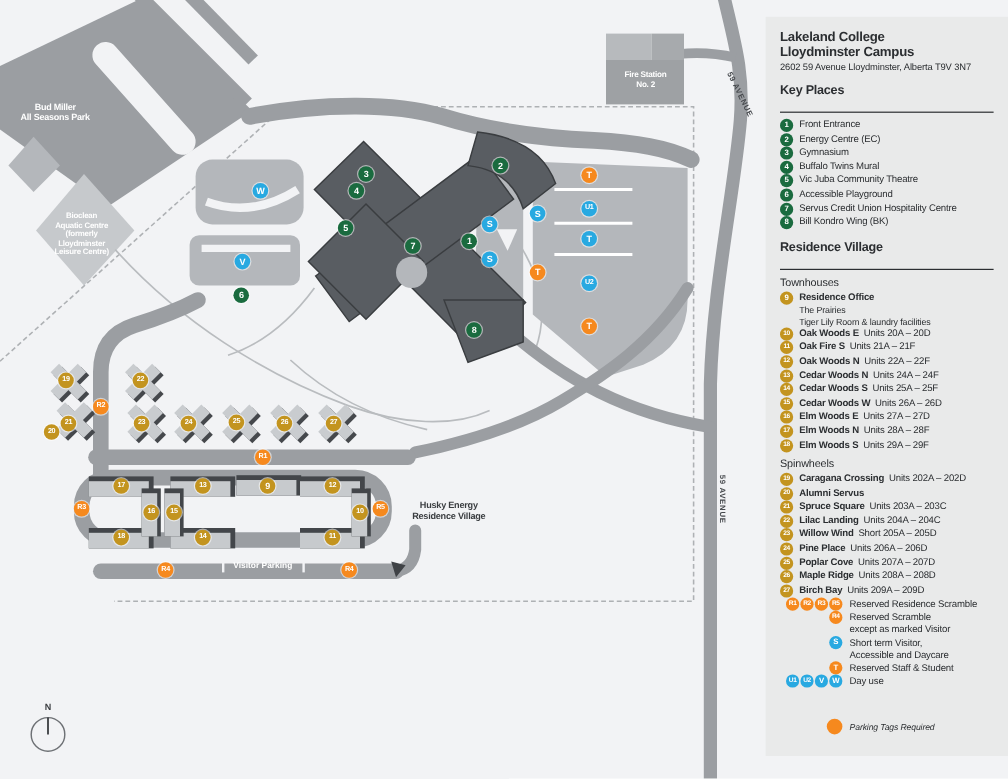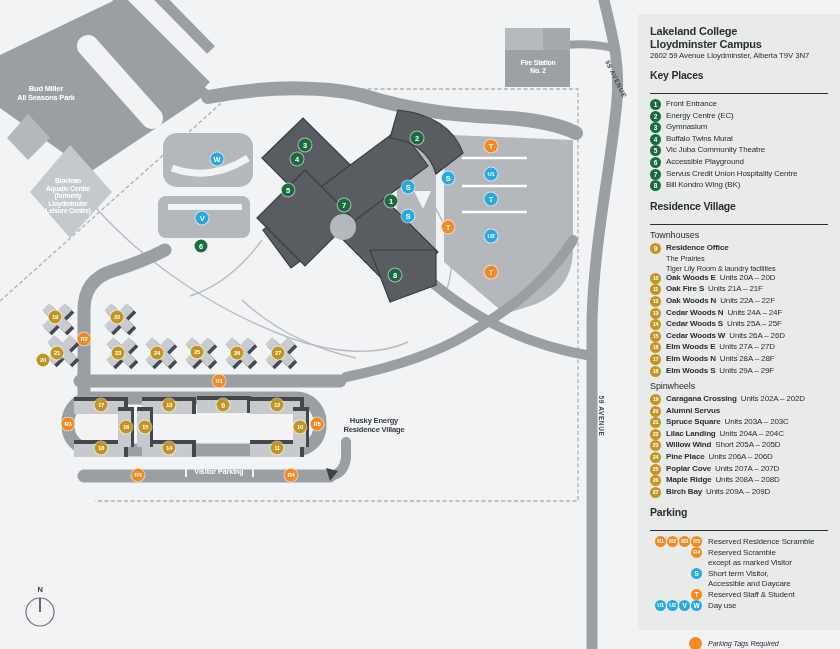--- a/index.html
+++ b/index.html
@@ -381,21 +381,20 @@
           <span class="lname">Maple Ridge</span>
           <span class="lunits">Units 208A – 208D</span>
         </div>
         <div class="lrow">
           <span class="lmark c-gold two">27</span>
           <span class="lname">Birch Bay</span>
           <span class="lunits">Units 209A – 209D</span>
         </div>
       </div>
 
-    <div class="lhead">Parking</div>
     <div id="parking-list">
         <div class="prow">
           <span class="pbadges">
             <span class="lmark c-orange two">R1</span>
             <span class="lmark c-orange two">R2</span>
             <span class="lmark c-orange two">R3</span>
             <span class="lmark c-orange two">R5</span>
           </span>
           <span class="ptext">Reserved Residence Scramble</span>
         </div>

